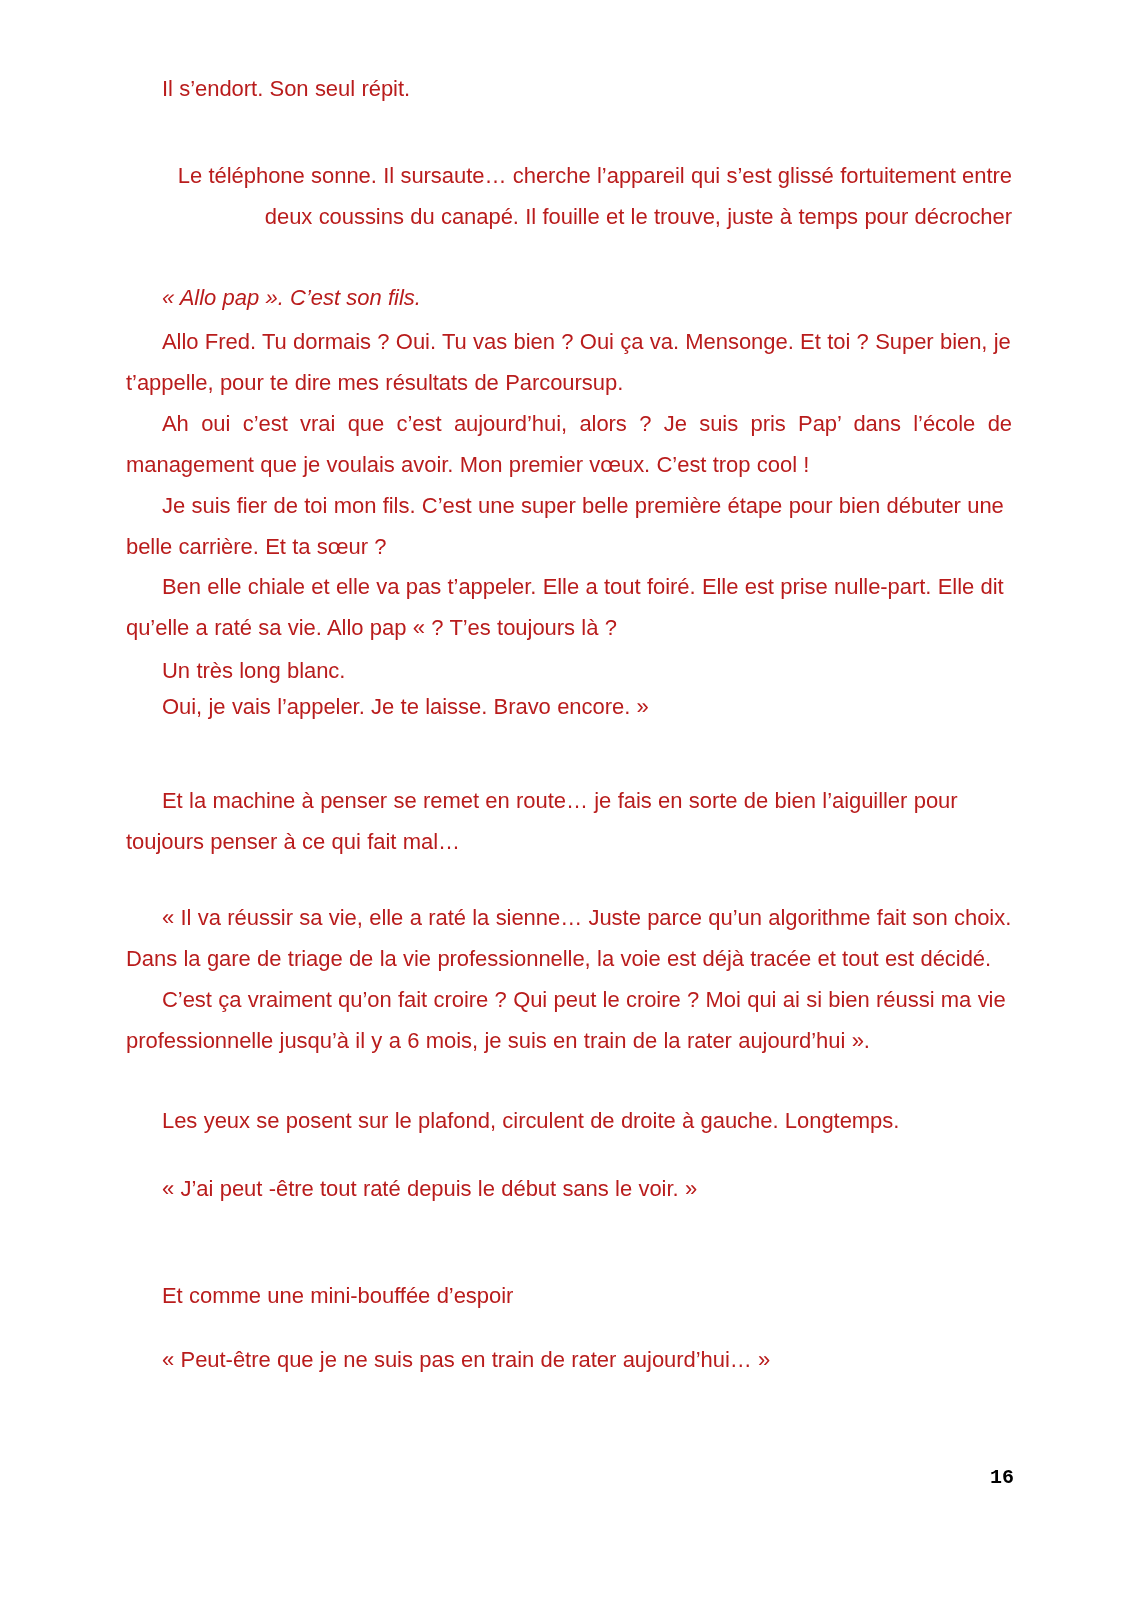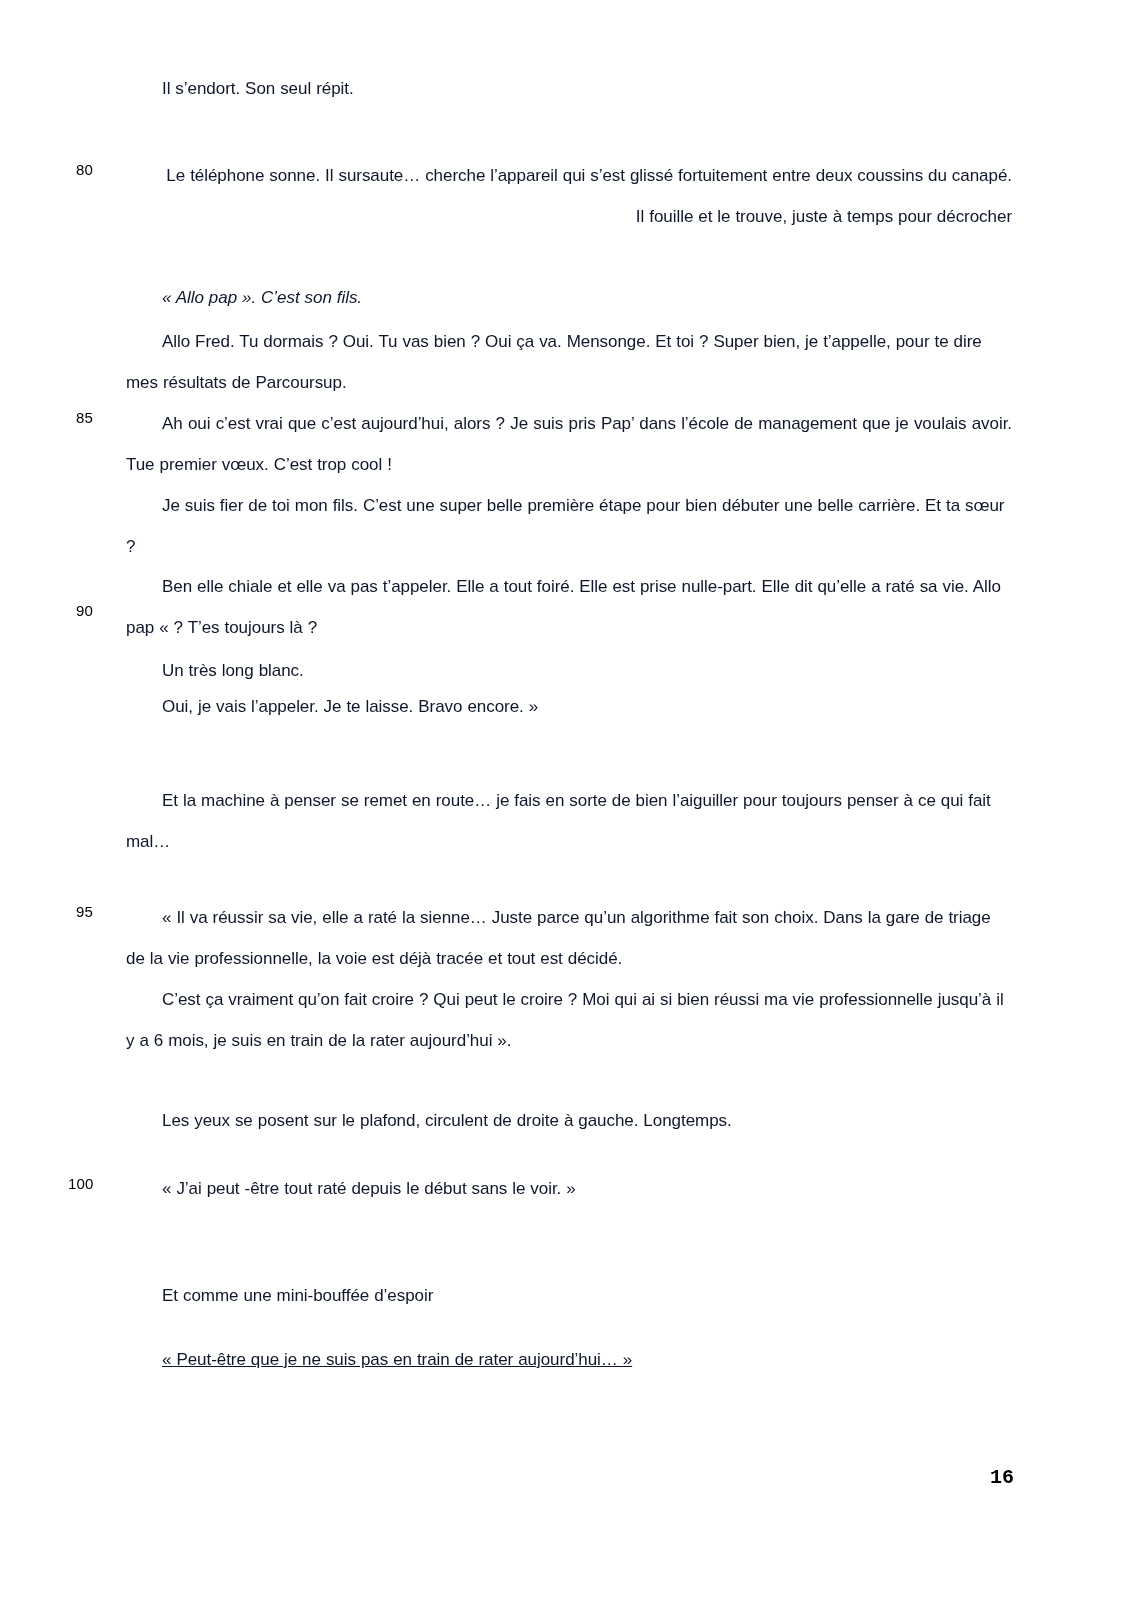--- a/index.html
+++ b/index.html
@@ -35,23 +35,23 @@
     position: absolute;
     font-size: 15px;
     color: #000000;
     letter-spacing: 0.2px;
     white-space: nowrap;
   }
   .para {
     position: absolute;
     left: 0;
     width: 886px;
-    font-size: 17px;
+    font-size: 22px;
     line-height: 41px;
-    color: #0f172a;
+    color: #b91c1c;
     text-indent: 36px;
     margin: 0;
     letter-spacing: -0.05px;
     word-spacing: 0.3px;
   }
   .para.justified {
     text-align: justify;
     text-justify: inter-word;
   }
   .page-number {
@@ -60,42 +60,35 @@
     font-weight: bold;
     color: #000000;
     font-family: Liberation Mono, monospace;
   }
 </style>
 </head>
 <body>
 
 <div class="page">
 
-  <div class="line-numbers">
-      <div class="line-number" style="top: 161px; left: 76px;">80</div>
-      <div class="line-number" style="top: 409px; left: 76px;">85</div>
-      <div class="line-number" style="top: 602px; left: 76px;">90</div>
-      <div class="line-number" style="top: 903px; left: 76px;">95</div>
-      <div class="line-number" style="top: 1175px; left: 68px;">100</div>
-    </div>
 
   <div class="text-column">
       <p class="para" style="top: 68px;">Il s’endort. Son seul répit.</p>
       <p class="para" style="top: 155px; text-align: right;">Le téléphone sonne. Il sursaute… cherche l’appareil qui s’est glissé fortuitement entre deux coussins du canapé. Il fouille et le trouve, juste à temps pour décrocher</p>
       <p class="para" style="top: 277px; font-style: italic;">« Allo pap ». C’est son fils.</p>
       <p class="para" style="top: 321px;">Allo Fred. Tu dormais ? Oui. Tu vas bien ? Oui ça va. Mensonge. Et toi ? Super bien, je t’appelle, pour te dire mes résultats de Parcoursup.</p>
-      <p class="para justified" style="top: 403px;">Ah oui c’est vrai que c’est aujourd’hui, alors ? Je suis pris Pap’ dans l’école de management que je voulais avoir. Tue premier vœux. C’est trop cool !</p>
+      <p class="para justified" style="top: 403px;">Ah oui c’est vrai que c’est aujourd’hui, alors ? Je suis pris Pap’ dans l’école de management que je voulais avoir. Mon premier vœux. C’est trop cool !</p>
       <p class="para" style="top: 485px;">Je suis fier de toi mon fils. C’est une super belle première étape pour bien débuter une belle carrière. Et ta sœur ?</p>
       <p class="para" style="top: 566px;">Ben elle chiale et elle va pas t’appeler. Elle a tout foiré. Elle est prise nulle-part. Elle dit qu’elle a raté sa vie. Allo pap « ? T’es toujours là ?</p>
       <p class="para" style="top: 650px;">Un très long blanc.</p>
       <p class="para" style="top: 686px;">Oui, je vais l’appeler. Je te laisse. Bravo encore. »</p>
       <p class="para" style="top: 780px;">Et la machine à penser se remet en route… je fais en sorte de bien l’aiguiller pour toujours penser à ce qui fait mal…</p>
       <p class="para" style="top: 897px;">« Il va réussir sa vie, elle a raté la sienne… Juste parce qu’un algorithme fait son choix. Dans la gare de triage de la vie professionnelle, la voie est déjà tracée et tout est décidé.</p>
       <p class="para" style="top: 979px;">C’est ça vraiment qu’on fait croire ? Qui peut le croire ? Moi qui ai si bien réussi ma vie professionnelle jusqu’à il y a 6 mois, je suis en train de la rater aujourd’hui ».</p>
       <p class="para" style="top: 1100px;">Les yeux se posent sur le plafond, circulent de droite à gauche. Longtemps.</p>
       <p class="para" style="top: 1168px;">« J’ai peut -être tout raté depuis le début sans le voir. »</p>
       <p class="para" style="top: 1275px;">Et comme une mini-bouffée d’espoir</p>
-      <p class="para" style="top: 1339px; text-decoration: underline;">« Peut-être que je ne suis pas en train de rater aujourd’hui… »</p>
+      <p class="para" style="top: 1339px;">« Peut-être que je ne suis pas en train de rater aujourd’hui… »</p>
     </div>
 
   <div class="page-number" style="left:990px; top:1466px;">16</div>
 
 </div>
 
 </body></html>

